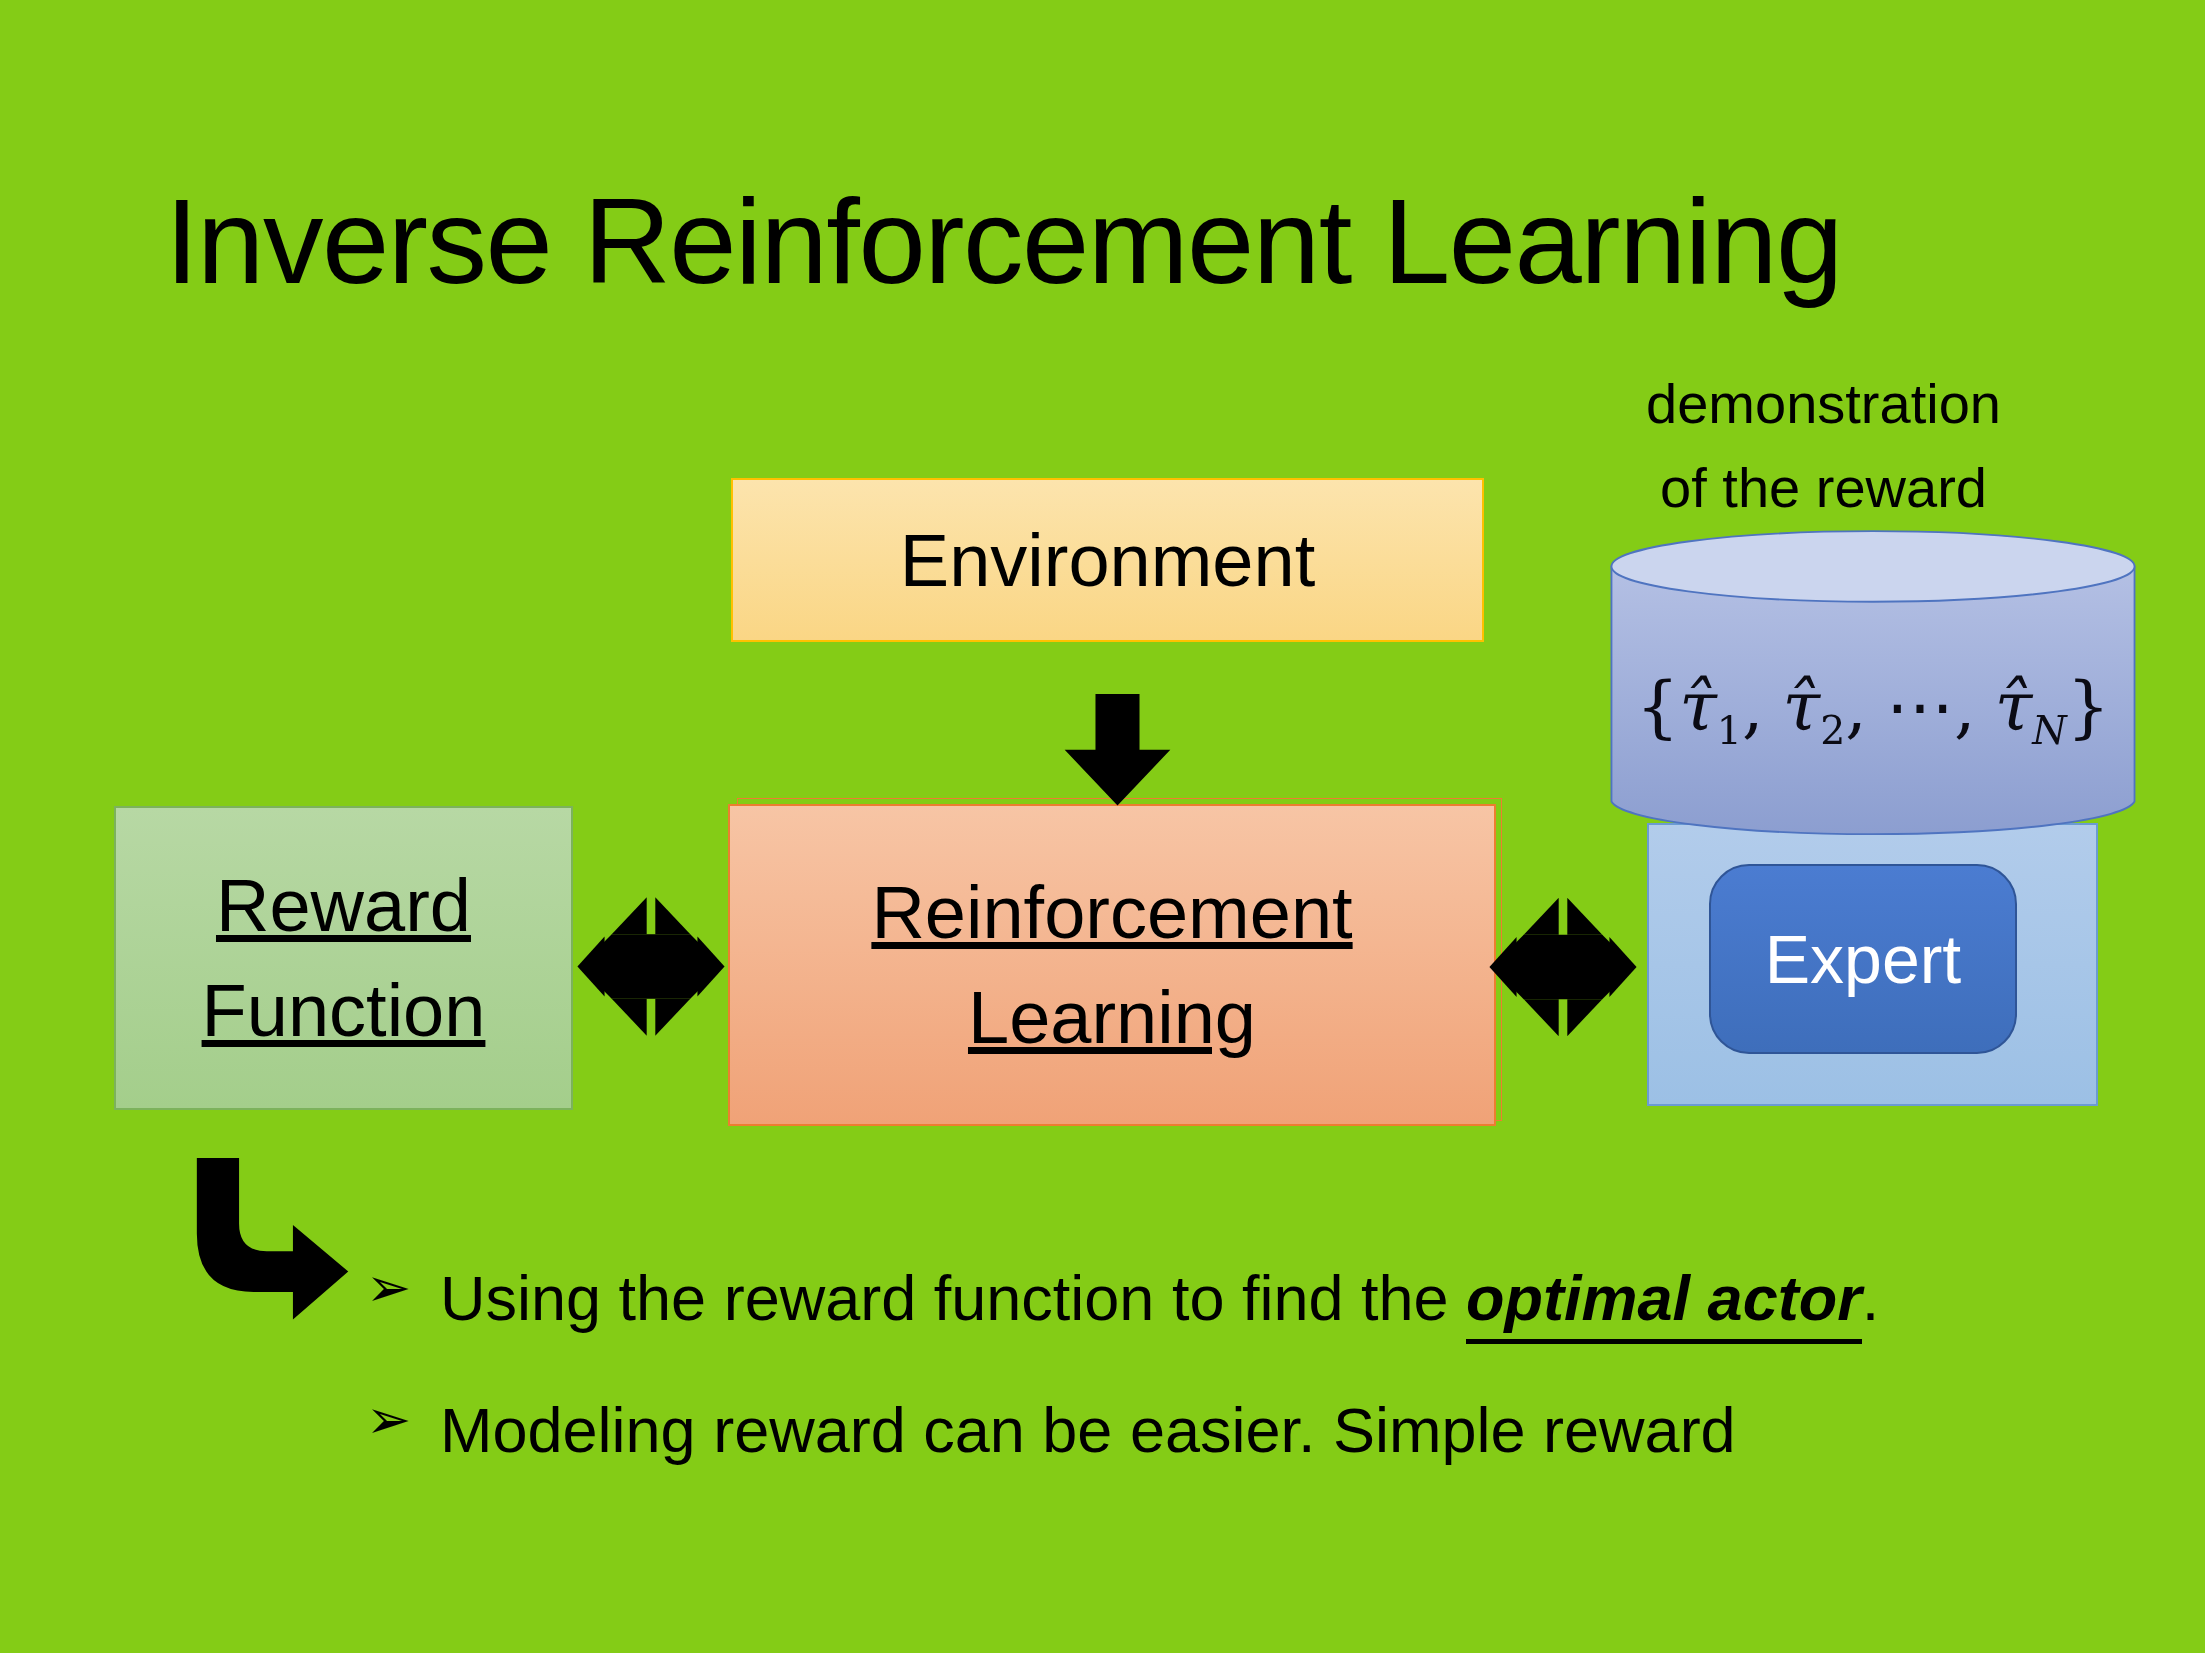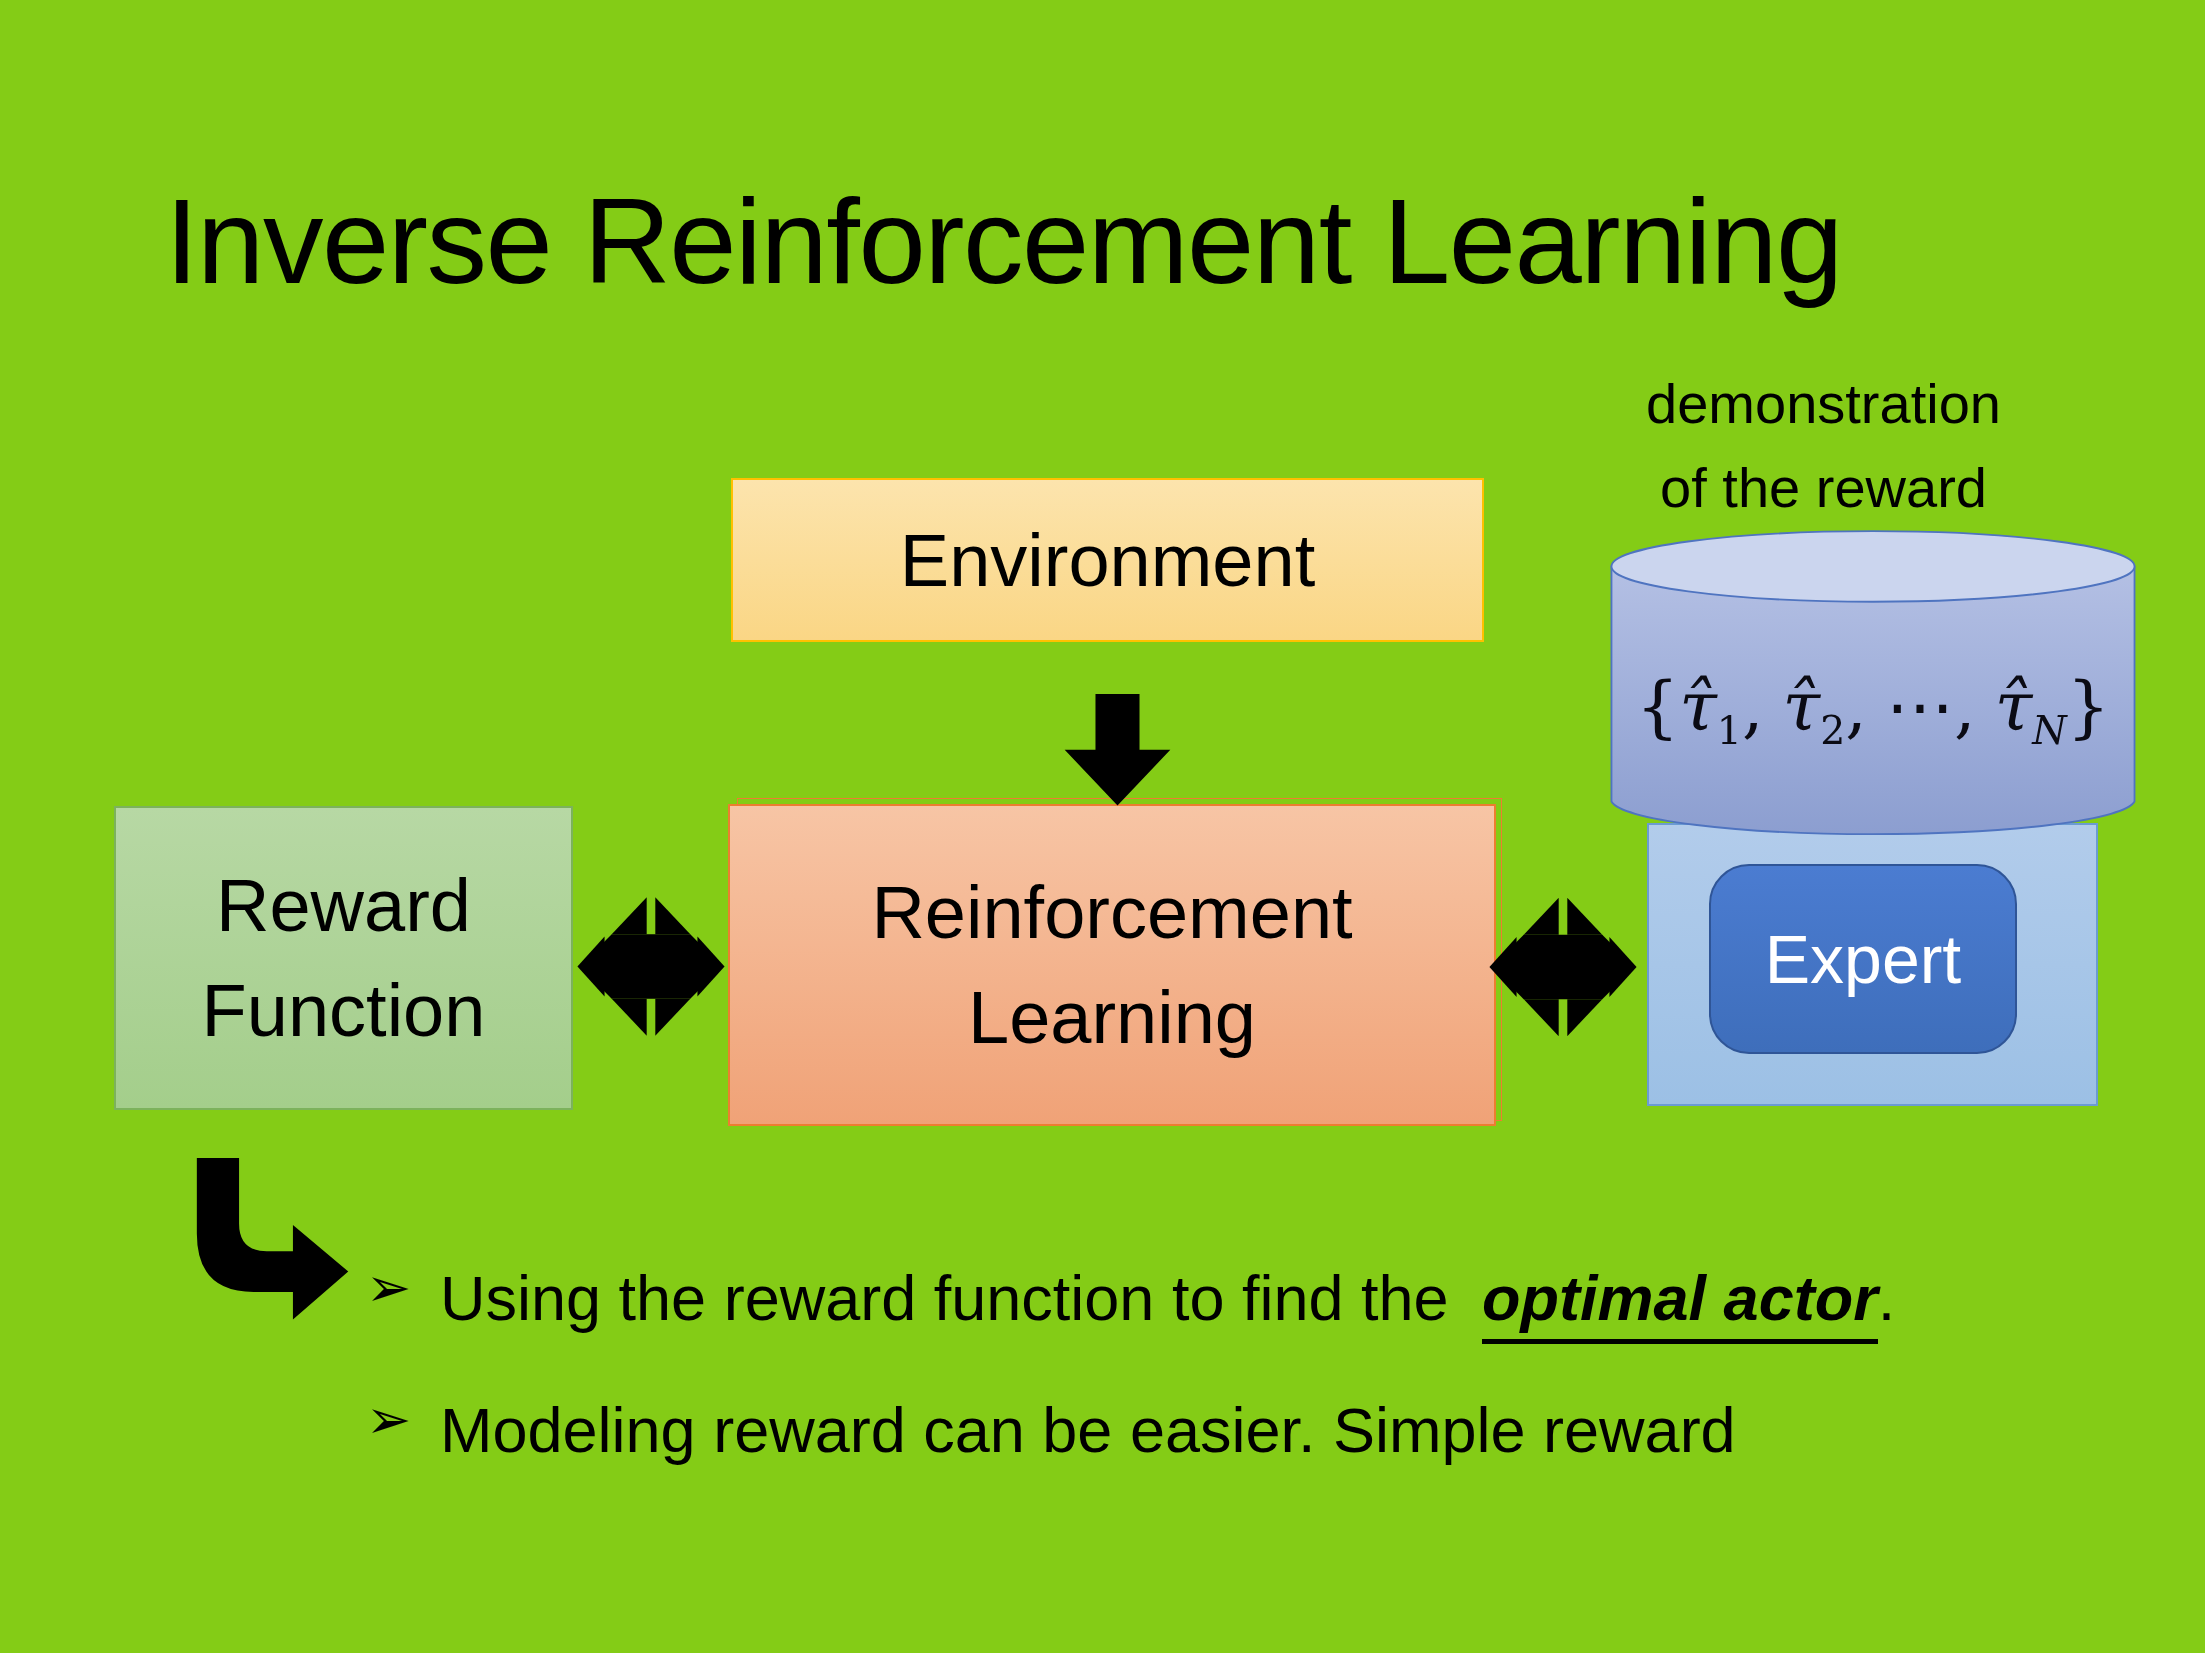--- a/index.html
+++ b/index.html
@@ -35,21 +35,21 @@
   }
   .rl-ghost{
     left:737px;top:798px;width:765px;height:323px;z-index:1;box-sizing:border-box;
     border:1.5px solid #ED7D31;background:transparent;
   }
   .rl-box{
     left:728px;top:804px;width:768px;height:322px;z-index:2;
     border:2.2px solid #ED7D31;
     background:linear-gradient(180deg,#F7C5A5 0%,#F0A277 100%);
   }
-  .two-line{font-size:74px;line-height:1.42;}
+  .two-line{font-size:74px;line-height:1.42;text-decoration:underline;}
 
   .expert-container{
     left:1647px;top:823px;width:451px;height:283px;z-index:2;box-sizing:border-box;
     border:2.2px solid #6B9BD2;
     background:linear-gradient(180deg,#B2CCEB 0%,#9CC0E5 100%);
   }
   .expert-box{
     left:1709px;top:864px;width:308px;height:190px;z-index:3;
     border:2.9px solid #2F5597;border-radius:40px;
     background:linear-gradient(180deg,#4B7CD1 0%,#3E6EBB 100%);
@@ -72,21 +72,21 @@
   .down-arrow{left:1057px;top:694px;width:121px;height:113px;}
   .quad-left{left:576px;top:888px;width:150px;height:157px;}
   .quad-right{left:1488px;top:891px;width:150px;height:152px;}
   .elbow-arrow{left:182px;top:1158px;width:168px;height:182px;}
 
   .bullet-row{display:flex;align-items:flex-start;}
   .bullet1{left:366px;top:1254px;width:1727px;}
   .bullet2{left:366px;top:1386px;width:1544px;}
   .bullet-marker{font-size:54px;line-height:1.25;width:74px;flex:0 0 74px;}
   .bullet-text{font-size:63px;line-height:1.40;}
-  .bullet-text .em{font-weight:bold;font-style:italic;border-bottom:5.1px solid #000;padding-bottom:5.9px;margin-left:16px;}
+  .bullet-text .em{font-weight:bold;font-style:italic;border-bottom:5.1px solid #000;padding-bottom:5.9px;}
   .bullet-line{display:block;}
 </style>
 </head>
 <body>
 
 <div class="slide">
 
   <div class="abs slide-title">Inverse Reinforcement Learning</div>
 
   <div class="abs annotation">

